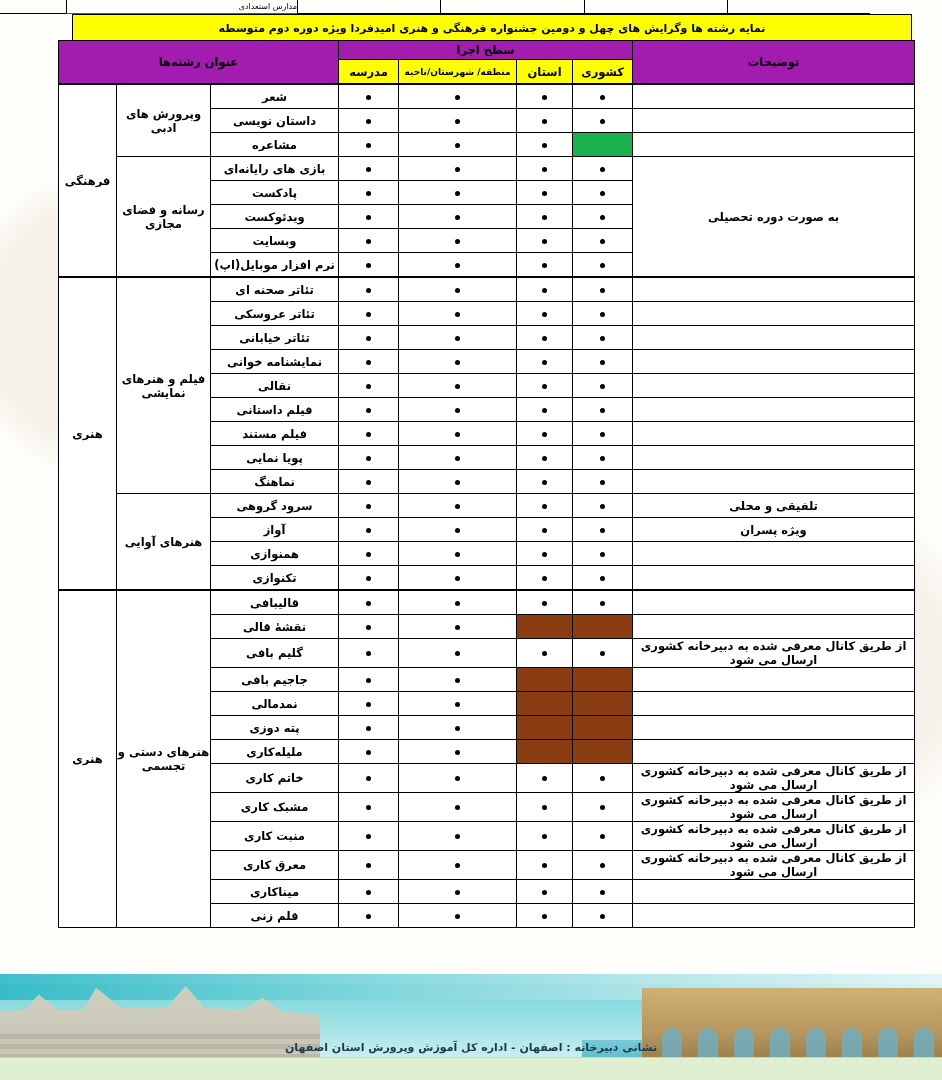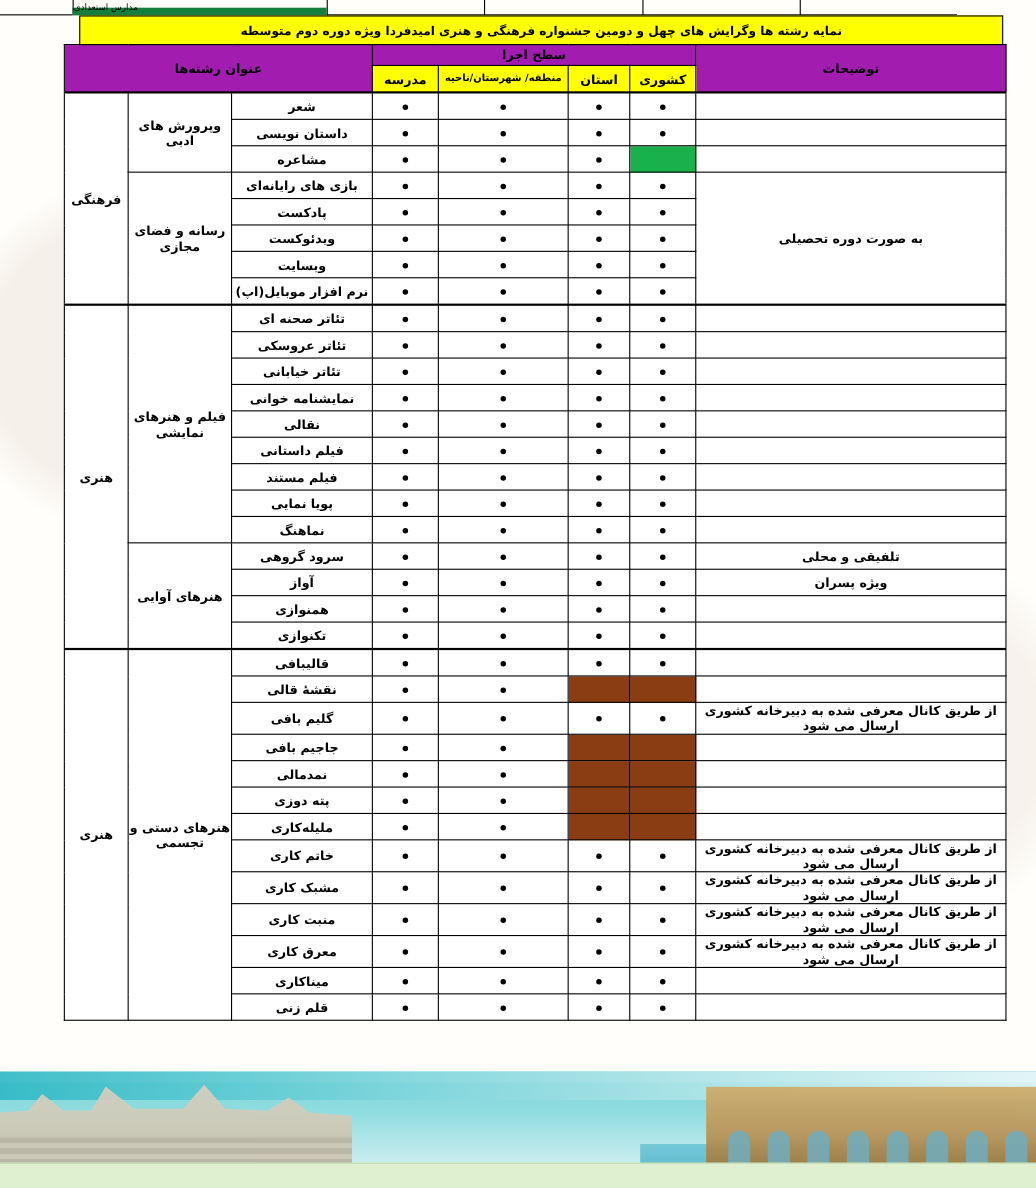--- a/index.html
+++ b/index.html
@@ -27,22 +27,22 @@
   }
   
   .top-strip{
     position:absolute;top:0;left:0;right:0;height:14px;
     display:flex;
   }
   .top-strip .lead{width:72px;border:none;}
   .top-strip .mid{flex:1;display:flex;}
   .top-strip .mid .c{flex:1;border-left:1px solid #000;border-bottom:1px solid #000;}
   .top-strip .label{
-    width:230px;border-bottom:7px solid #15803d;border-left:1px solid #000;
-    font-size:8px;text-align:left;color:#000;line-height:13px;
+    width:230px;border-bottom:1px solid #15803d;border-left:1px solid #000;
+    font-size:8px;text-align:right;color:#000;line-height:13px;
   }
   .top-strip .tail{width:66px;border-bottom:1px solid #000;}
 
   .title-bar{
     position:absolute;top:14px;left:72px;right:30px;height:26px;
     background:#ffff00;border:1px solid #000;
     display:flex;align-items:center;justify-content:center;
     font-weight:bold;font-size:11px;color:#000;
     white-space:nowrap;
   }
@@ -464,15 +464,16 @@
     <div class="bridge-right">
       <div class="arch" style="right:8px"></div>
       <div class="arch" style="right:44px"></div>
       <div class="arch" style="right:80px"></div>
       <div class="arch" style="right:116px"></div>
       <div class="arch" style="right:152px"></div>
       <div class="arch" style="right:188px"></div>
       <div class="arch" style="right:224px"></div>
       <div class="arch" style="right:260px"></div>
     </div>
+    <div class="addr">نشانی دبیرخانه : اصفهان - اداره کل آموزش وپرورش استان اصفهان</div>
     <div class="bottom-green"></div>
   </div>
 </div>
 
 </body></html>

